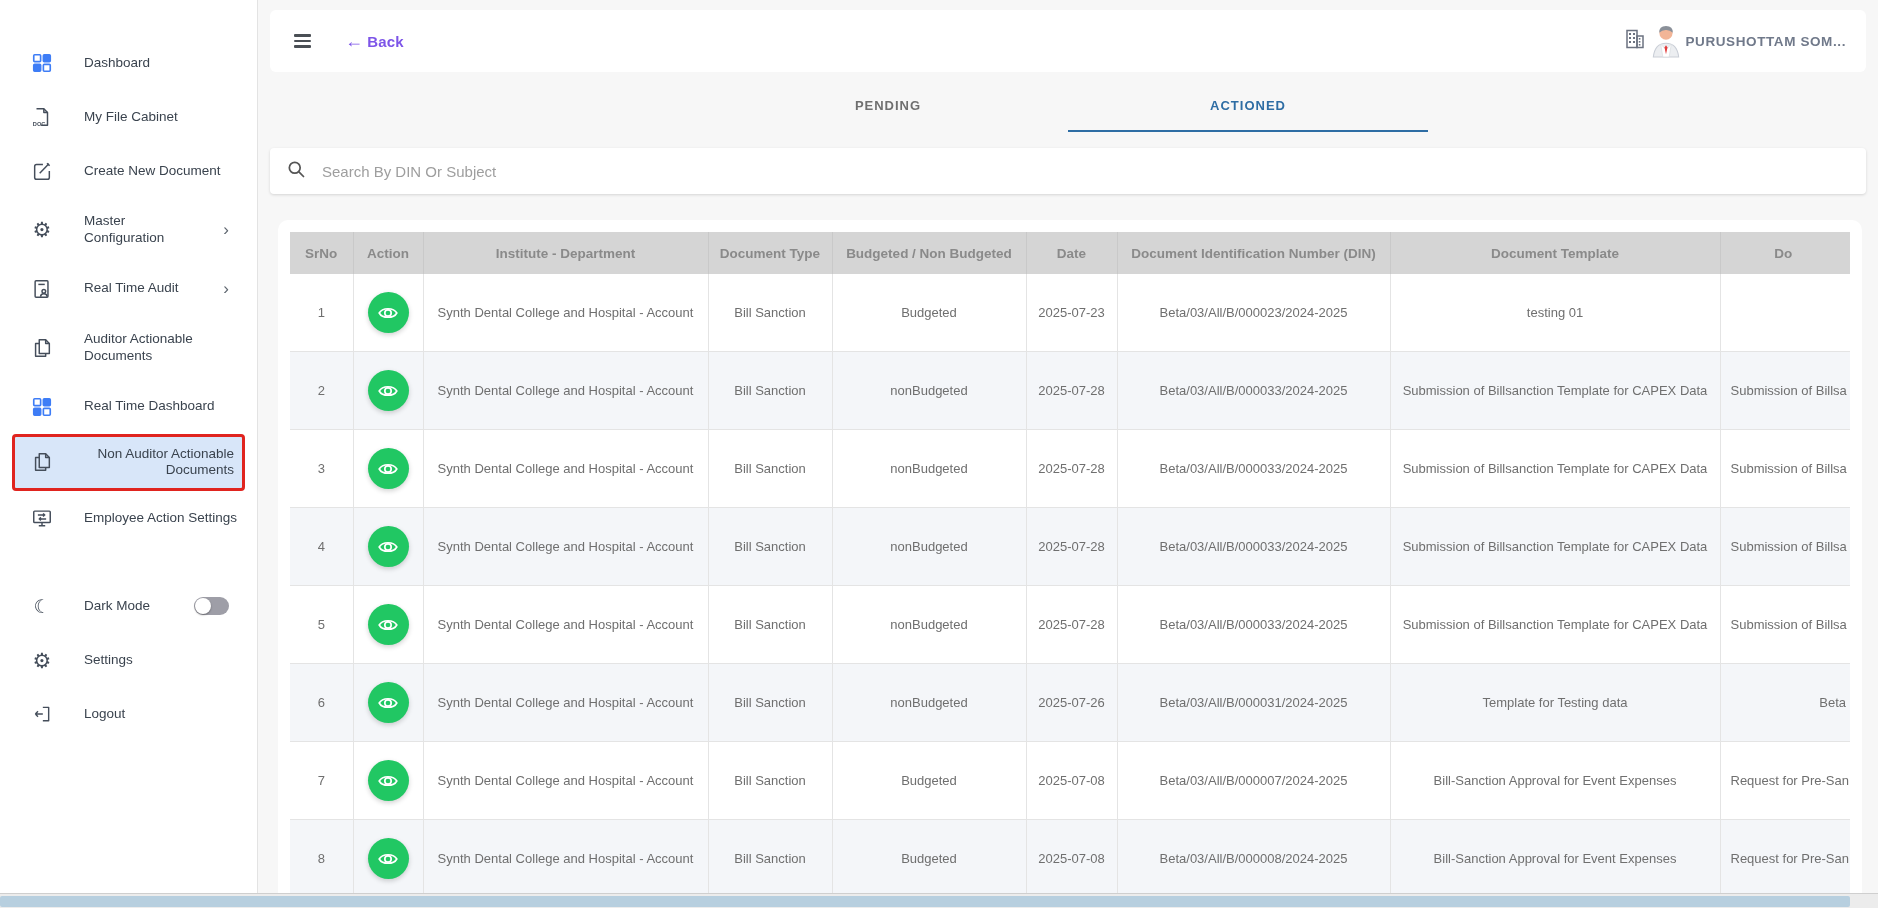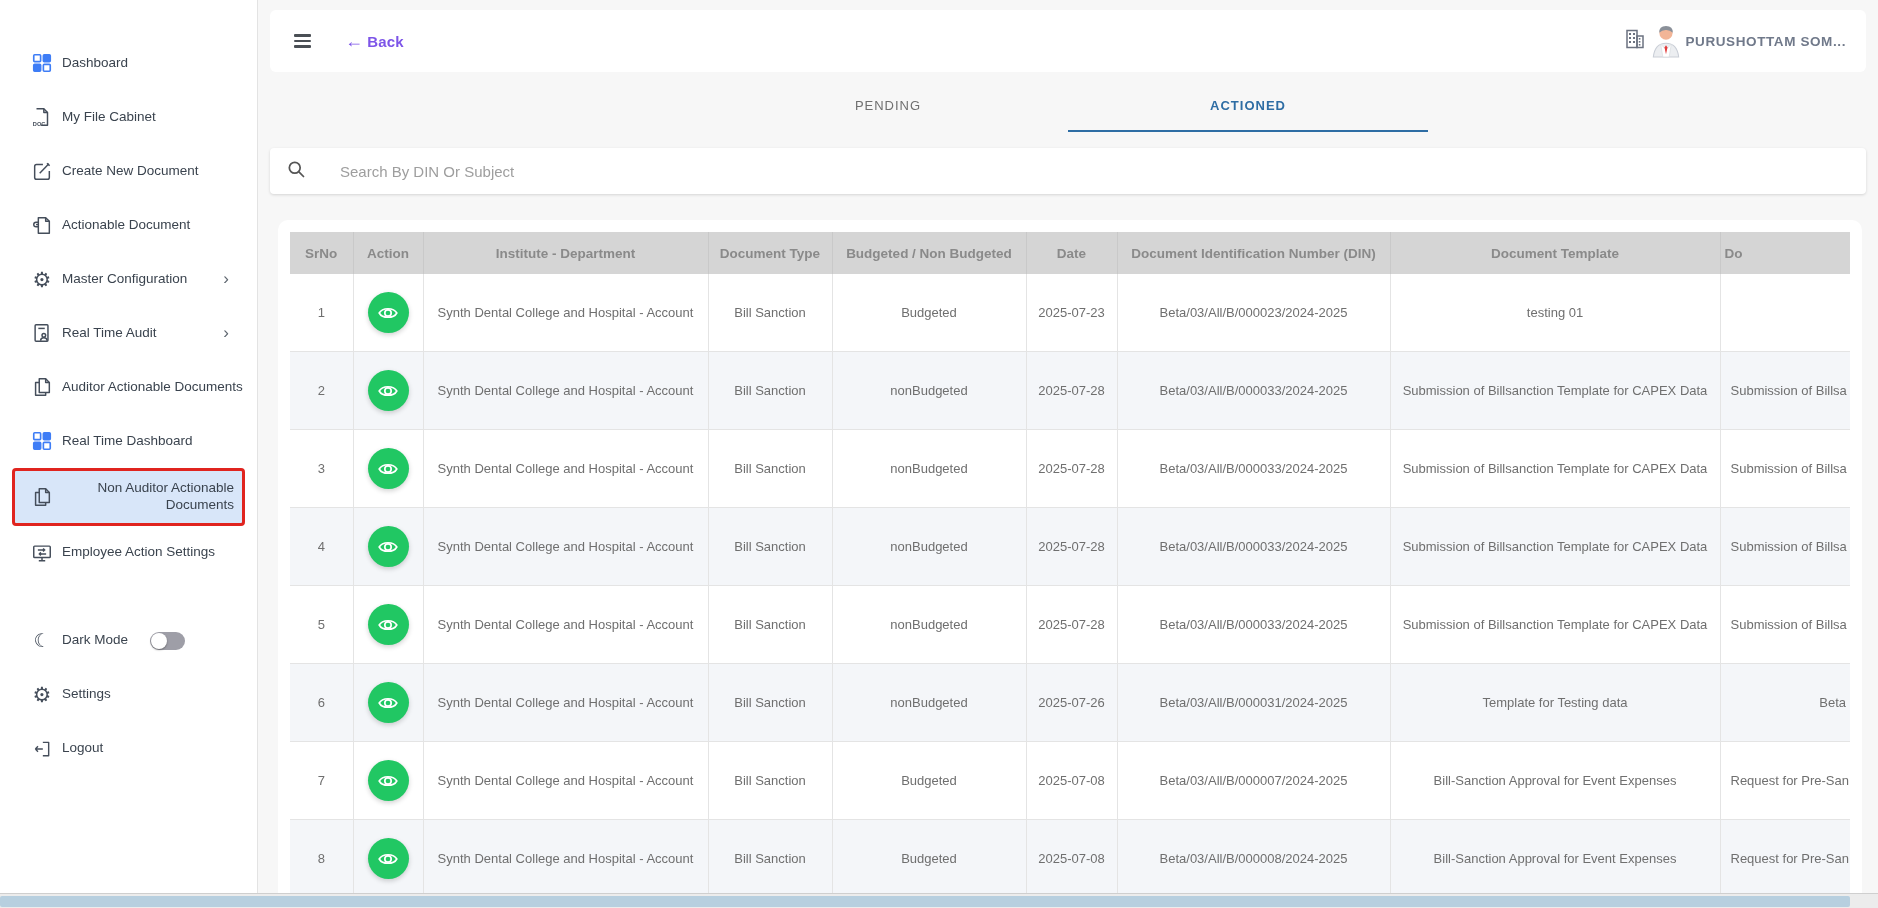--- a/index.html
+++ b/index.html
@@ -2,21 +2,21 @@
 <html><head>
 <meta charset="utf-8">
 <style>
   html,body{margin:0;padding:0;width:1878px;height:908px;overflow:hidden;
     font-family:"Liberation Sans",sans-serif;background:#f0f0f0;}
   .app{display:flex;width:100%;height:893px;}
 
   
   .sidebar{width:258px;min-width:258px;background:#fff;border-right:1px solid #e3e3e3;
     padding-top:36px;box-sizing:border-box;height:100%;position:relative;}
-  .side-item{display:flex;align-items:center;gap:8px;padding:15px 14px 15px 30px;
+  .side-item{display:flex;align-items:center;gap:30px;padding:15px 14px 15px 30px;
     font-size:13.5px;color:#3a434e;font-weight:500;cursor:pointer;line-height:1.25;}
   .side-item .icn{width:24px;height:24px;display:flex;align-items:center;justify-content:center;flex:0 0 24px;}
   .side-item .glyph{font-size:21px;color:#454e5b;line-height:1;}
   .side-item .chev{margin-left:auto;color:#5f6770;font-size:17px;padding-right:14px;font-weight:400;}
   .side-item.active{background:#d8e6f9;border:3px solid #e0241f;margin:0 12px;
     padding:9px 8px 9px 15px;border-radius:4px;text-align:right;}
   .side-footer{margin-top:34px;}
   .toggle{width:35px;height:18px;background:#9e9ea7;border-radius:10px;position:relative;margin-left:14px;}
   .toggle .knob{position:absolute;left:1px;top:1px;width:16px;height:16px;border-radius:50%;
     background:#fff;box-shadow:0 1px 2px rgba(0,0,0,.35);}
@@ -28,43 +28,43 @@
   .burger{display:flex;flex-direction:column;gap:3px;cursor:pointer;padding:4px;}
   .burger span{display:block;width:17px;height:2.4px;background:#4a4f55;border-radius:1px;}
   .back{margin-left:30px;color:#7d55e8;font-weight:700;font-size:15px;cursor:pointer;
     display:flex;align-items:center;gap:4px;letter-spacing:.2px;}
   .back .arrow{font-size:18px;line-height:1;}
   .top-right{margin-left:auto;display:flex;align-items:center;}
   .username{color:#70798a;font-weight:700;font-size:13.5px;letter-spacing:.6px;}
 
   
   .tabs{margin-top:12px;height:48px;display:flex;justify-content:center;}
-  .tab{width:360px;text-align:center;font-size:13px;letter-spacing:1px;font-weight:400;
+  .tab{width:360px;text-align:center;font-size:13px;letter-spacing:1px;font-weight:700;
     color:#6f6f6f;padding-top:14px;box-sizing:border-box;cursor:pointer;}
   .tab.active{color:#2e6da4;font-weight:700;border-bottom:2.5px solid #2e6da4;}
 
   
   .search-card{margin:16px 12px 0;height:46px;background:#fff;border-radius:4px;
     box-shadow:0 1px 3px rgba(0,0,0,.14);display:flex;align-items:center;padding:0 16px;box-sizing:border-box;}
   .search-card input{border:none;outline:none;flex:1;font-size:15px;color:#555;
-    margin-left:32px;font-family:"Liberation Sans",sans-serif;background:transparent;}
+    margin-left:14px;font-family:"Liberation Sans",sans-serif;background:transparent;}
   .search-card input::placeholder{color:#9e9e9e;}
 
   
   .table-card{flex:1;margin:26px 16px 0 20px;background:#fff;border-radius:10px 10px 0 0;
     padding:12px 12px 0;overflow:hidden;box-sizing:border-box;}
   table{border-collapse:collapse;table-layout:fixed;width:1560px;}
   th{height:42px;background:#d5d5d5;color:#8a8a8a;font-weight:700;font-size:13.5px;
     text-align:center;border-left:1px solid #c9c9c9;padding:0 4px;overflow:hidden;white-space:normal;}
   th:first-child{border-left:none;}
   td{height:77px;text-align:center;font-size:13px;color:#6f6f6f;
     border-bottom:1px solid #e4e4e4;border-left:1px solid #e4e4e4;padding:0 6px;overflow:hidden;}
   td:first-child{border-left:none;}
   tr.alt td{background:#f4f6f9;}
-  .th-subject{text-align:left;padding-right:8px;}
+  .th-subject{text-align:center;padding-right:8px;}
   .cell-subject{text-align:left;white-space:nowrap;padding-left:10px;}
   .cell-subject.right{text-align:right;padding-right:4px;}
   .eye-btn{width:41px;height:41px;border-radius:50%;background:#21c763;border:none;cursor:pointer;
     display:inline-flex;align-items:center;justify-content:center;box-shadow:0 2px 5px rgba(0,0,0,.18);}
 
   
   .hscroll{position:absolute;left:0;right:0;bottom:0;height:15px;background:#ececec;
     border-top:1px solid #cfcfcf;box-sizing:border-box;}
   .hscroll .thumb{position:absolute;left:0;top:2px;height:11px;width:1850px;background:#b7cfdf;border-radius:2px;}
 </style>
@@ -108,33 +108,20 @@
             <g stroke="#454e5b" stroke-width="1.6" fill="none" stroke-linejoin="round">
           <path d="M20 12v7a2 2 0 0 1-2 2H6a2 2 0 0 1-2-2V7a2 2 0 0 1 2-2h7"></path>
           <path d="M9.5 14.5 L19.5 4"></path>
               <path d="M17.5 3.5l2.8 2.8"></path>
             </g>
           </svg>
       </span>
       <span>Create New Document</span>
     </div>
 
-    <div class="side-item">
-      <span class="icn">
-        <svg width="22" height="22" viewBox="0 0 24 24">
-            <g stroke="#454e5b" stroke-width="1.6" fill="none" stroke-linejoin="round">
-          <path d="M8 4h8l4 4v13H8z"></path>
-              <path d="M16 4v4h4"></path>
-          <path d="M8 9H5.5A2.5 2.5 0 0 0 3 11.5 2.5 2.5 0 0 0 5.5 14H8"></path>
-              <path d="M5.5 11.5H8"></path>
-            </g>
-          </svg>
-      </span>
-      <span>Actionable Document</span>
-    </div>
 
     <div class="side-item">
       <span class="icn">
           <span class="glyph">⚙</span>
         </span>
       <span>Master Configuration</span>
       <span class="chev">›</span>
     </div>
 
     <div class="side-item">

